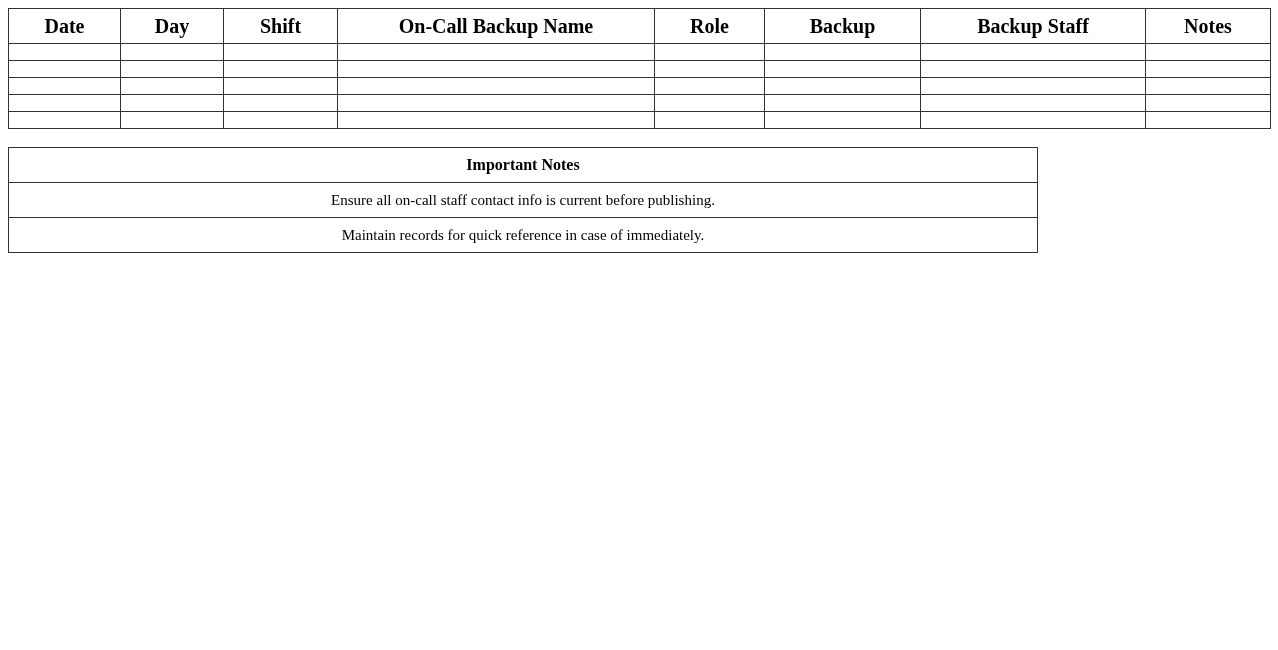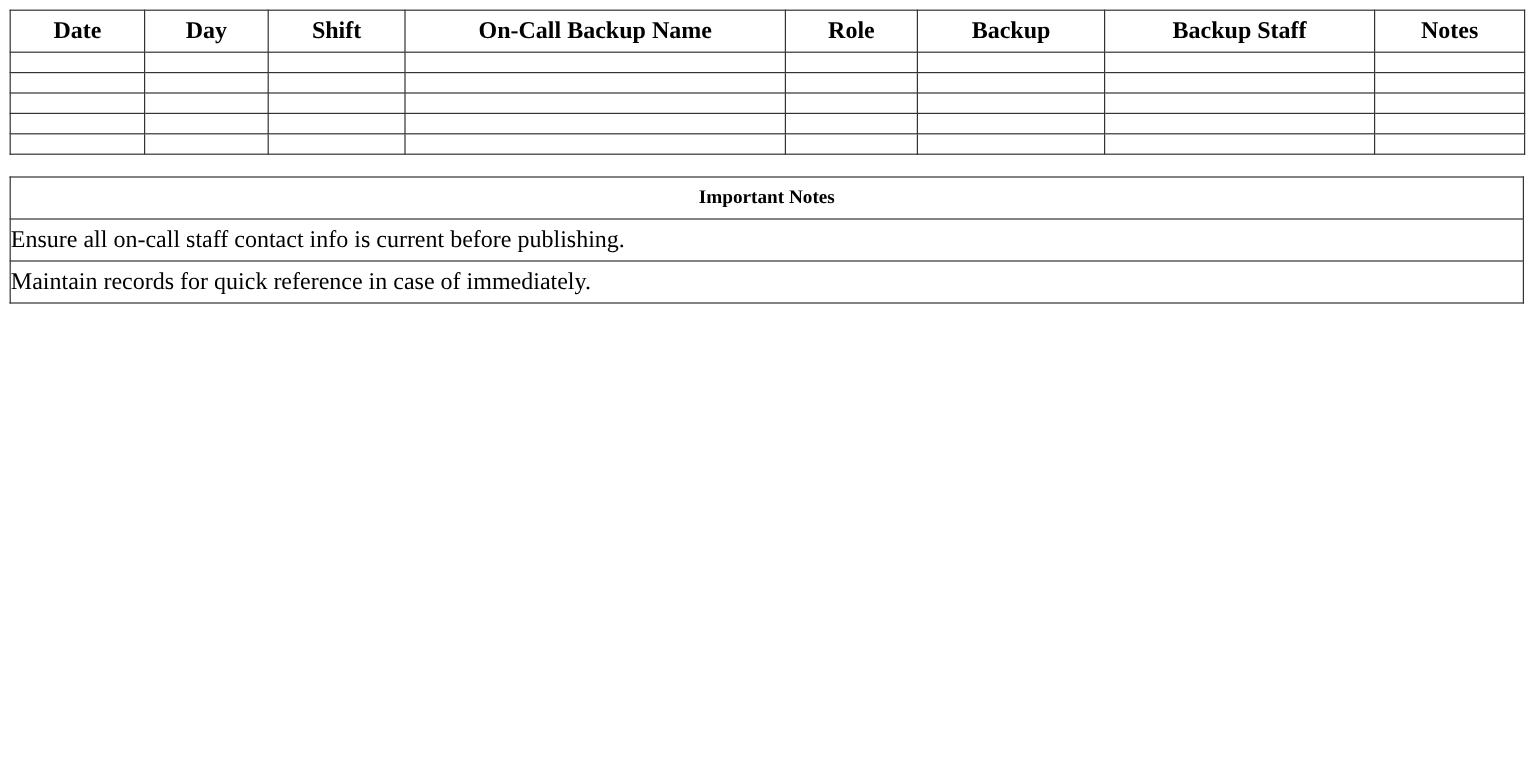--- a/index.html
+++ b/index.html
@@ -1,24 +1,24 @@
 <!DOCTYPE html>
 <html><head>
   <meta charset="utf-8">
   <style>
     html, body { margin: 0; padding: 0; background: #ffffff; }
     body { width: 1278px; height: 650px; position: relative; font-family: "Liberation Serif", serif; color: #000; }
-    table { border-collapse: collapse; position: absolute; left: 8px; width: 1262px; }
+    table { border-collapse: collapse; position: absolute; left: 8px; width: 1030px; }
     td, th { border: 1px solid #333333; padding: 0; }
     #schedule { top: 8px; table-layout: fixed; }
     #schedule th { height: 34px; font-size: 20px; font-weight: bold; text-align: center; vertical-align: middle; }
     #schedule td { height: 16px; }
     #notes { top: 147px; }
     #notes th { height: 34px; font-size: 16px; font-weight: bold; text-align: center; }
-    #notes td { height: 34px; font-size: 20px; text-align: left; }
+    #notes td { height: 34px; font-size: 15px; text-align: center; }
   </style>
 </head>
 <body>
 
 <table id="schedule">
   <colgroup id="sched-cols">
       <col style="width: 112px;">
       <col style="width: 103px;">
       <col style="width: 114px;">
       <col style="width: 317px;">

